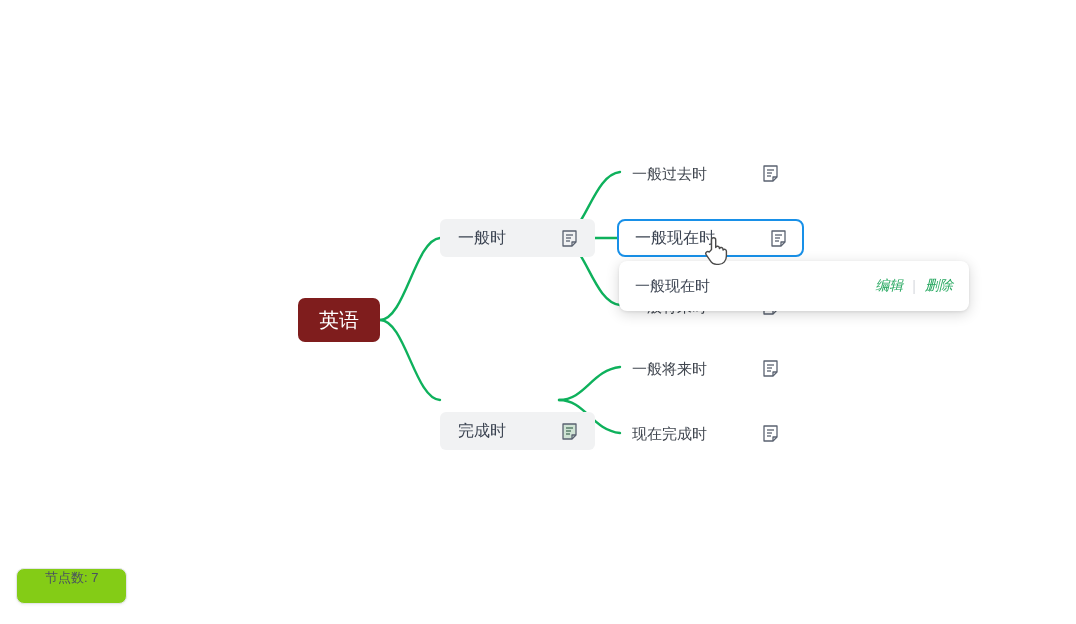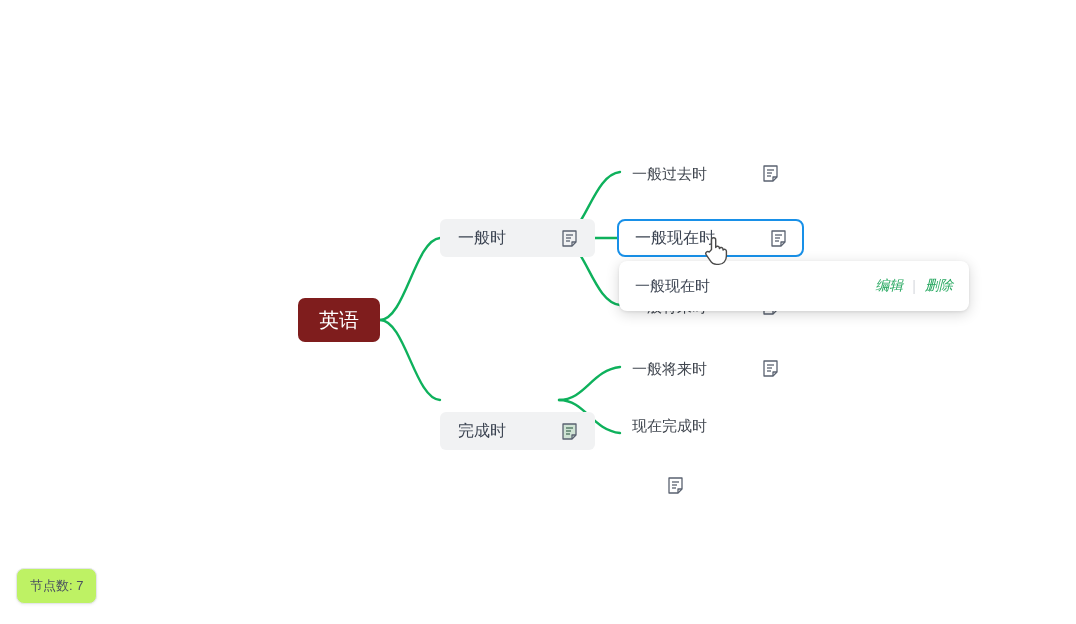--- a/index.html
+++ b/index.html
@@ -123,23 +123,22 @@
     font-size: 14px;
   }
 
   
   #node-counter {
     position: absolute;
     left: 16px;
     top: 568px;
     height: 36px;
     display: flex;
-    align-items: center;
-    padding: 0 13px;
-    background: #bef264;
+    padding: 0 28px;
+    background: #84cc16;
     border: 1px solid #e4e6e9;
     border-radius: 8px;
     box-shadow: 0 1px 3px rgba(0,0,0,0.06);
     font-size: 13px;
     color: #4a5160;
     box-sizing: border-box;
   }
 
   
   #mouse-cursor {
@@ -254,21 +253,21 @@
       <svg width="15" height="17" viewBox="0 0 15 17" xmlns="http://www.w3.org/2000/svg">
         <path d="M1,1 H14 V12 L10,16 H1 Z" fill="none" stroke="#5a6270" stroke-width="1.3" stroke-linejoin="round"></path>
         <path d="M10,16 V12 H14" fill="none" stroke="#5a6270" stroke-width="1.3" stroke-linejoin="round"></path>
         <line x1="4" y1="5" x2="11" y2="5" stroke="#5a6270" stroke-width="1.3"></line>
         <line x1="4" y1="8" x2="9" y2="8" stroke="#5a6270" stroke-width="1.3"></line>
         <line x1="4" y1="11" x2="8" y2="11" stroke="#5a6270" stroke-width="1.3"></line>
       </svg>
     </span>
   </div>
 
-  <div class="node node-leaf" style="left:632px; top:418px;flex-direction:column;">
+  <div class="node node-leaf" style="left:632px; top:418px;">
     <span class="node-label">现在完成时</span>
     <span class="note-icon">
       <svg width="15" height="17" viewBox="0 0 15 17" xmlns="http://www.w3.org/2000/svg">
         <path d="M1,1 H14 V12 L10,16 H1 Z" fill="none" stroke="#5a6270" stroke-width="1.3" stroke-linejoin="round"></path>
         <path d="M10,16 V12 H14" fill="none" stroke="#5a6270" stroke-width="1.3" stroke-linejoin="round"></path>
         <line x1="4" y1="5" x2="11" y2="5" stroke="#5a6270" stroke-width="1.3"></line>
         <line x1="4" y1="8" x2="9" y2="8" stroke="#5a6270" stroke-width="1.3"></line>
         <line x1="4" y1="11" x2="8" y2="11" stroke="#5a6270" stroke-width="1.3"></line>
       </svg>
     </span>

